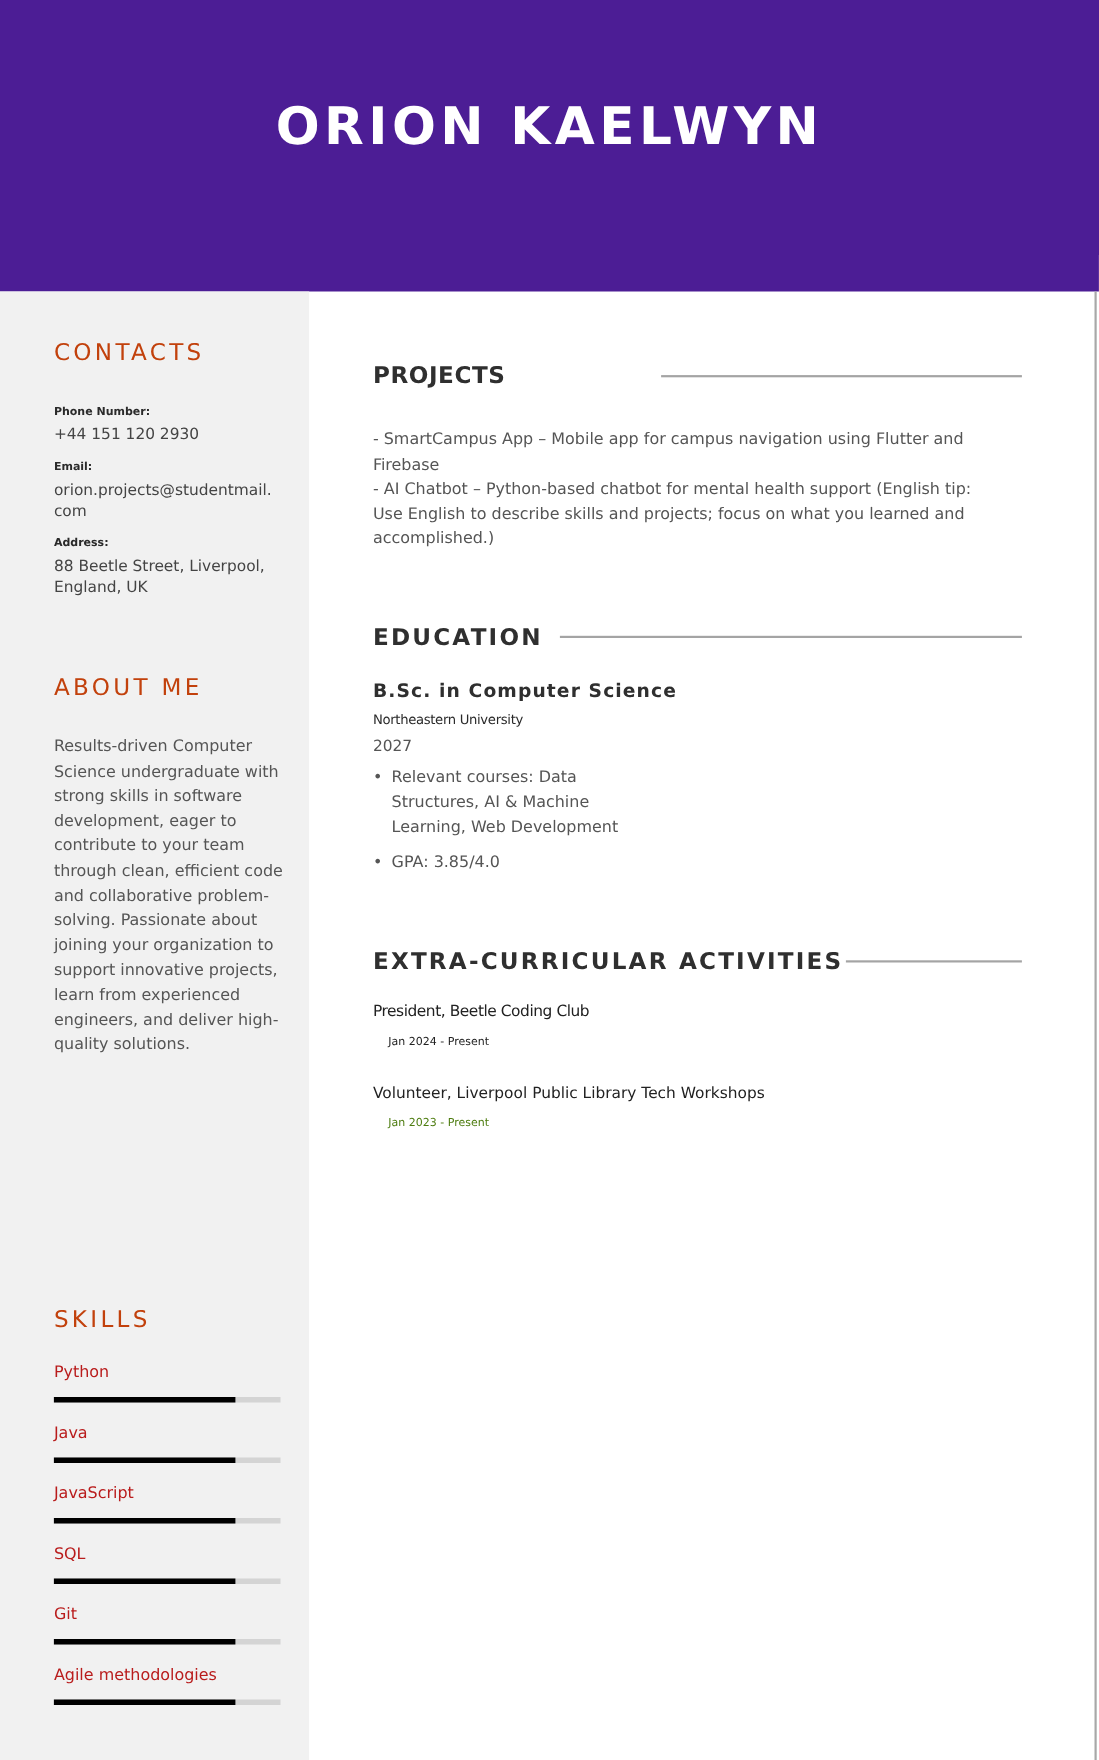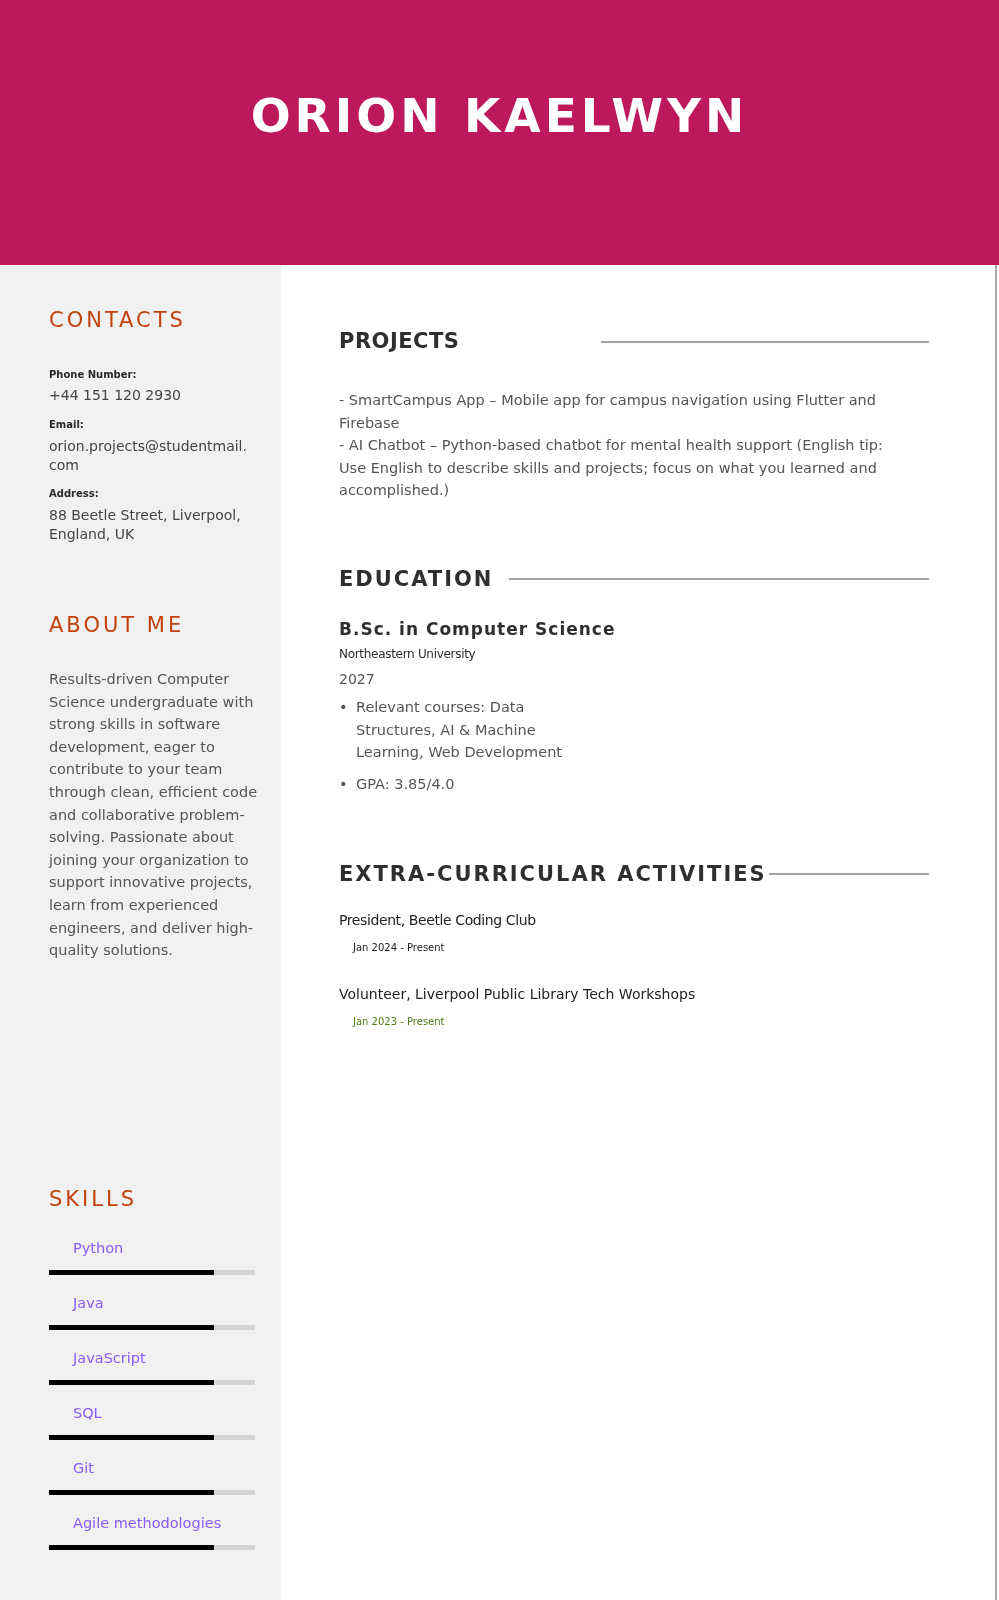--- a/index.html
+++ b/index.html
@@ -1,28 +1,28 @@
 <!DOCTYPE html>
 <html><head>
 <meta charset="utf-8">
 <style>
   html, body { margin:0; padding:0; }
   body { width:999px; height:1600px; background:#ffffff; position:relative; overflow:hidden;
          font-family:"DejaVu Sans", sans-serif; color:#333; }
-  .header { position:absolute; left:0; top:0; width:999px; height:265px; background:#be185d; }
+  .header { position:absolute; left:0; top:0; width:999px; height:265px; background:#4c1d95; }
   .name { position:absolute; left:0; width:999px; top:88px; text-align:center; color:#fff;
           font-family:"DejaVu Sans", sans-serif; font-weight:bold; font-size:47px; letter-spacing:4px; }
   .right-edge { position:absolute; left:995px; top:265px; width:2px; height:1335px; background:#a8a8a8; }
   .sidebar { position:absolute; left:0; top:265px; width:281px; height:1335px; background:#f1f1f1; }
   .side-h { position:absolute; left:49px; font-weight:normal; font-size:21px; letter-spacing:3px; color:#c2410c; margin:0; }
   .lbl { position:absolute; left:49px; font-weight:bold; font-size:10px; color:#2a2a2a; }
   .val { position:absolute; left:49px; width:210px; font-size:14px; color:#444; line-height:19px; }
   .about { position:absolute; left:49px; top:668px; width:215px; font-size:14.5px; line-height:22.6px; color:#555; }
   .skill { position:absolute; left:49px; width:206px; }
-  .skill-name { font-size:14.5px; color:#8b5cf6; height:22px;margin-left:24px; }
+  .skill-name { font-size:14.5px; color:#b91c1c; height:22px; }
   .bar { position:relative; height:5px; background:#d4d4d4; margin-top:8px; }
   .bar-fill { position:absolute; left:0; top:0; height:5px; background:#000; }
   .main-h { position:absolute; left:339px; font-weight:bold; font-size:21px; letter-spacing:2px; color:#2f2f2f; margin:0; }
   .rule { position:absolute; height:2px; background:#a4a4a4; }
   .proj { position:absolute; left:339px; width:590px; font-size:14.5px; line-height:22.6px; color:#555; }
   .deg { position:absolute; left:339px; font-weight:bold; font-size:17px; letter-spacing:1px; color:#2f2f2f; }
   .uni { position:absolute; left:339px; font-size:12px; color:#2a2a2a; }
   .year { position:absolute; left:339px; font-size:14px; color:#555; }
   .bul { position:absolute; left:339px; width:280px; font-size:14.5px; line-height:22.6px; color:#555; padding-left:17px; box-sizing:content-box; }
   .bul .dot { position:absolute; left:0; top:0; }

